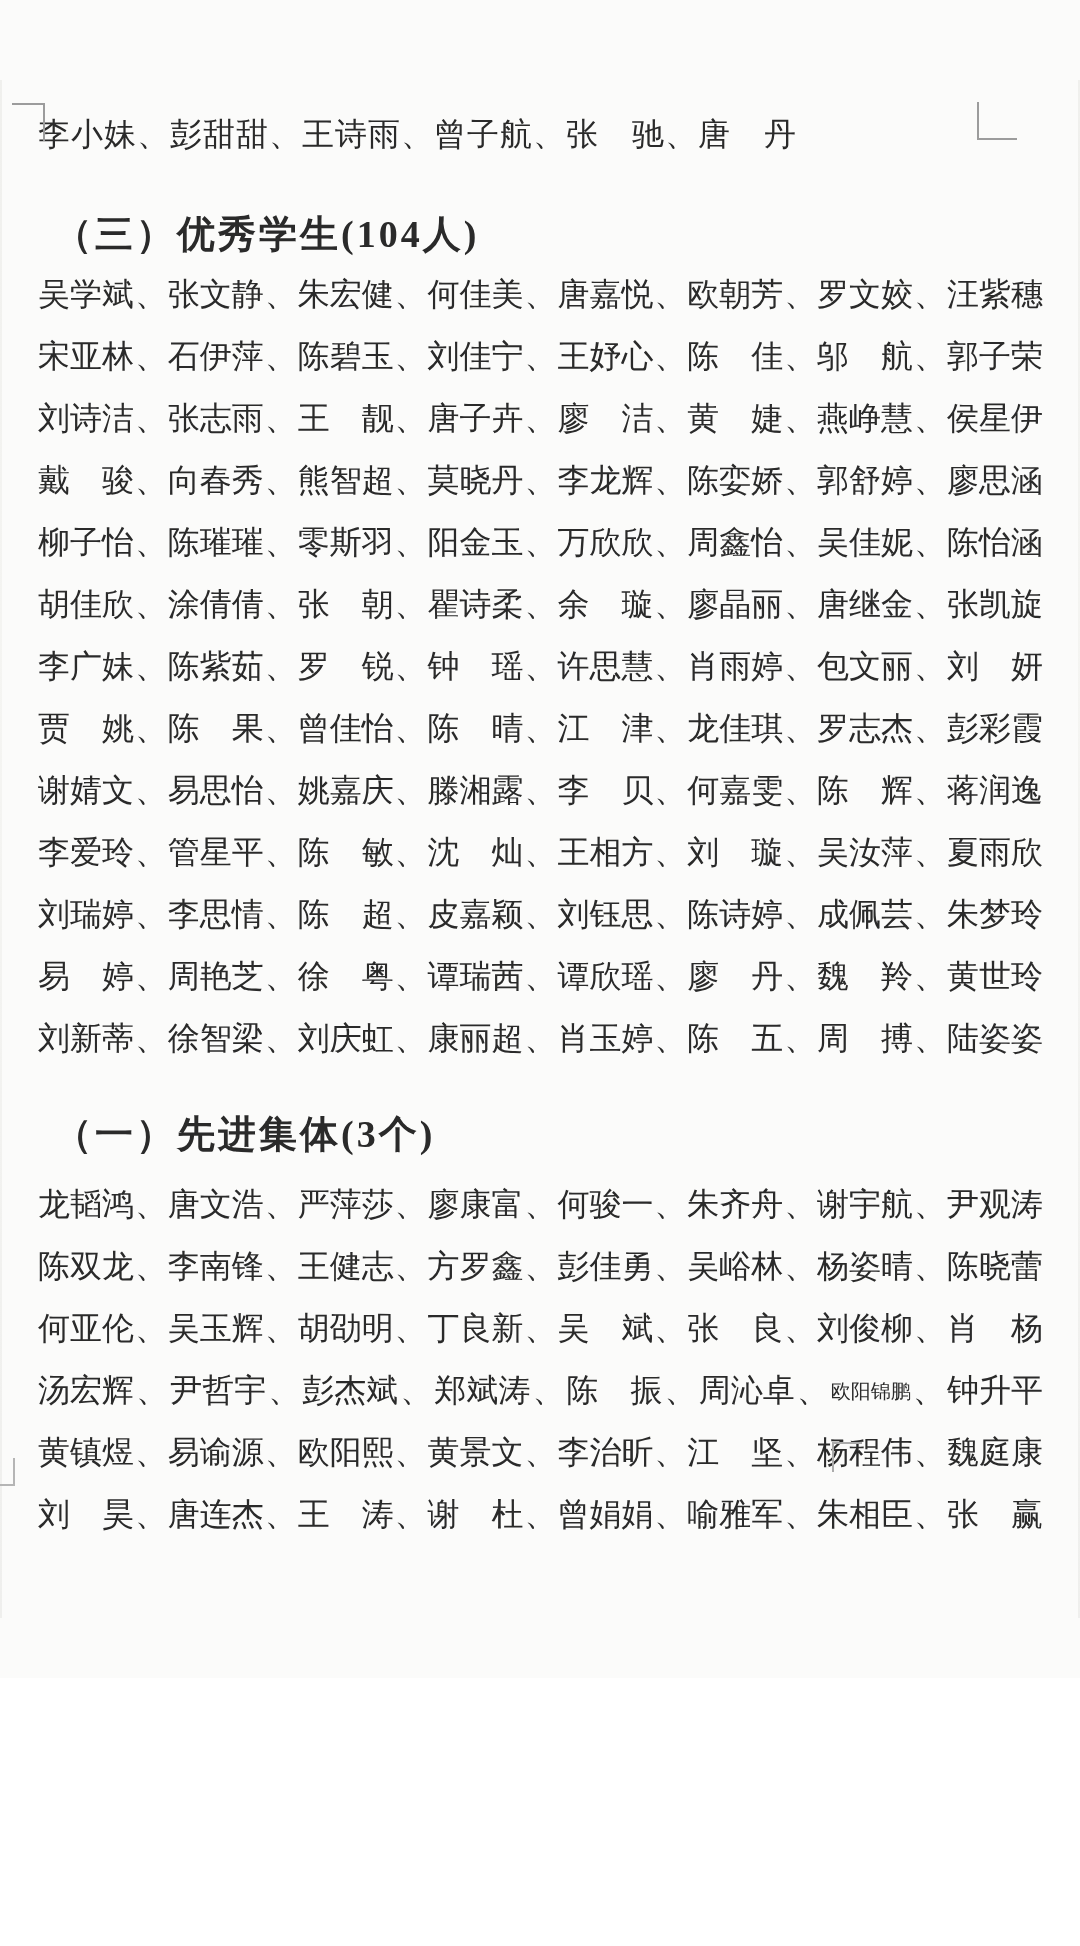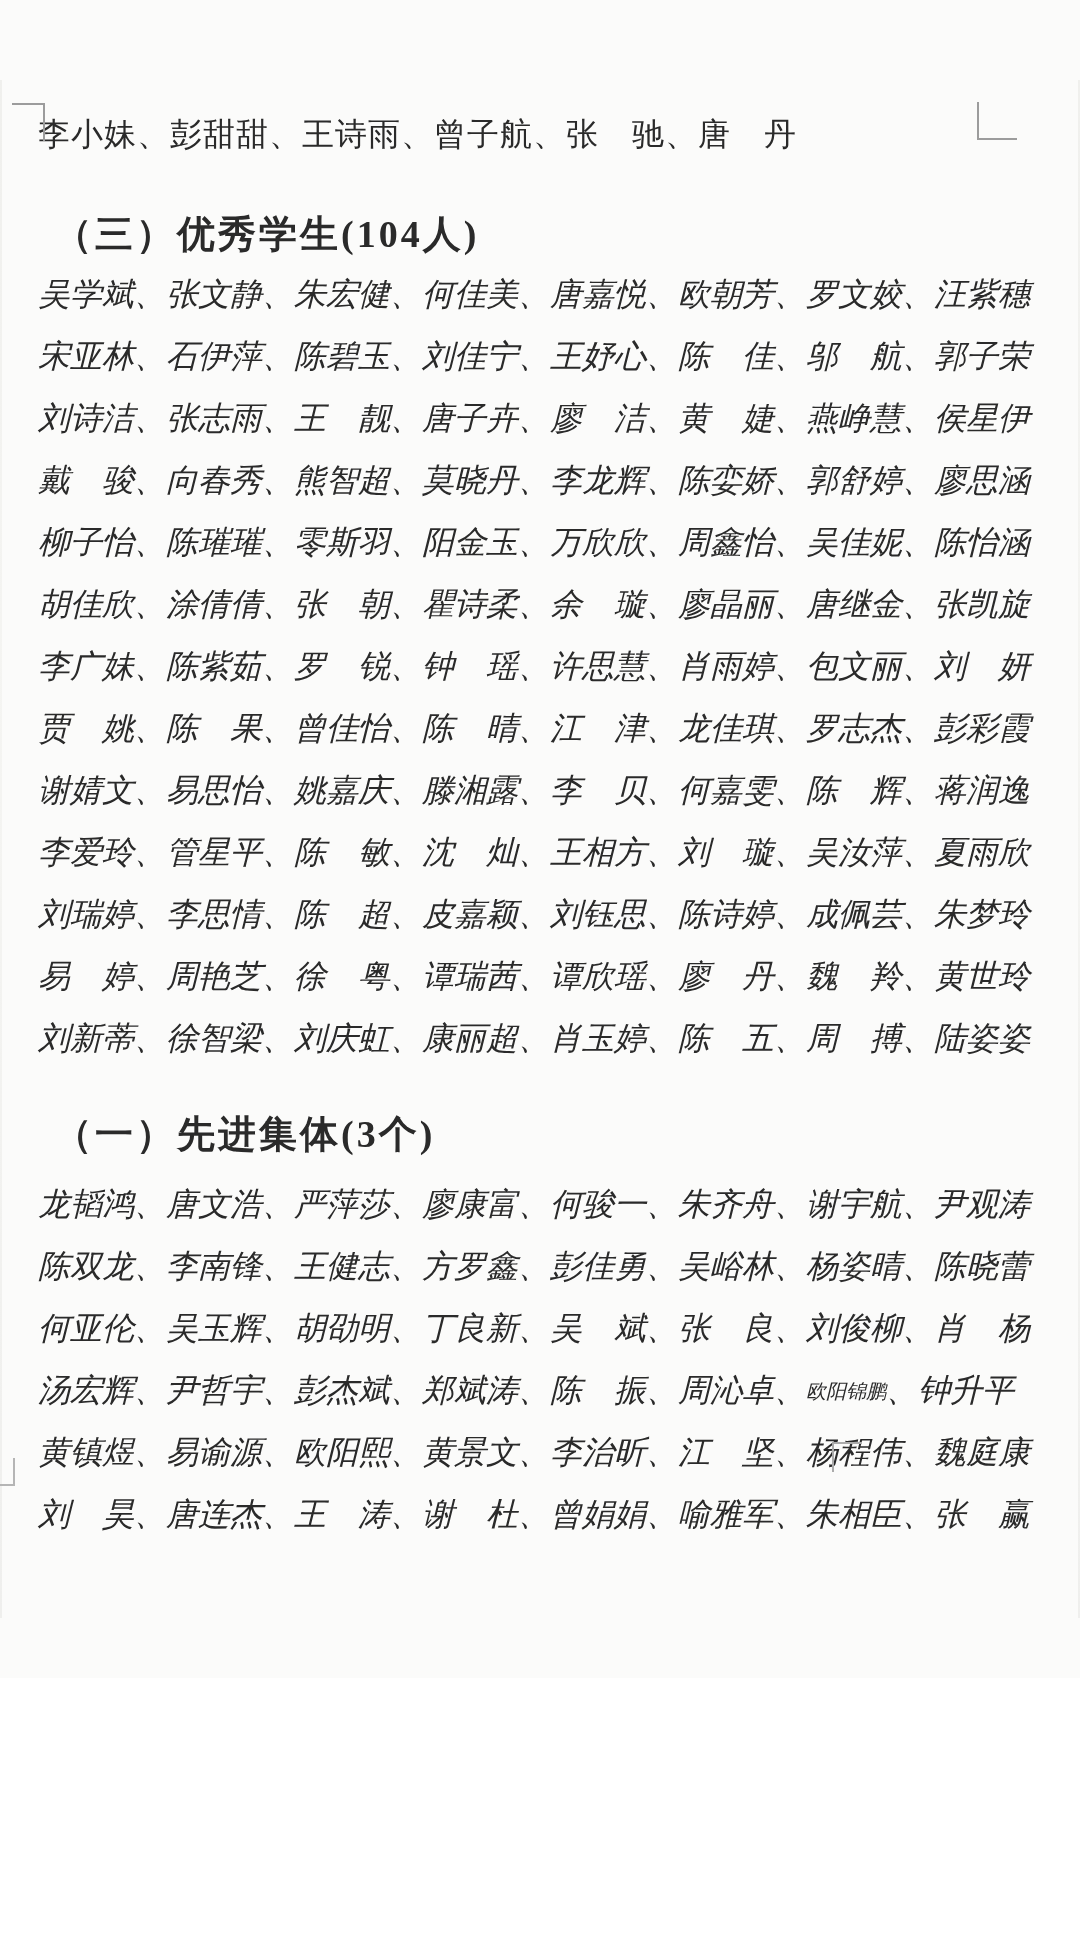--- a/index.html
+++ b/index.html
@@ -46,22 +46,22 @@
   }
   h2.sub1{margin-top:38px;}
   h2.sub2{margin-top:16px;}
   .classes{
     margin:16px 0 0 0;
     font-size:32px;line-height:48px;letter-spacing:1px;
   }
   .rows{margin-top:4px;}
   .rows.second{margin-top:14px;}
   .name-row{
-    display:flex;justify-content:flex-start;align-items:center;
-    height:62px;font-size:32px;font-style:italic;
+    display:flex;justify-content:space-between;align-items:center;
+    height:62px;font-size:32px;
   }
   .nm{white-space:nowrap;}
   .nm.sm{font-size:20px;}
   .sep{white-space:nowrap;}
 
   .watermark{
     position:absolute;right:28px;top:1862px;
     display:flex;align-items:center;gap:10px;
     color:#c7c7c6;
   }

